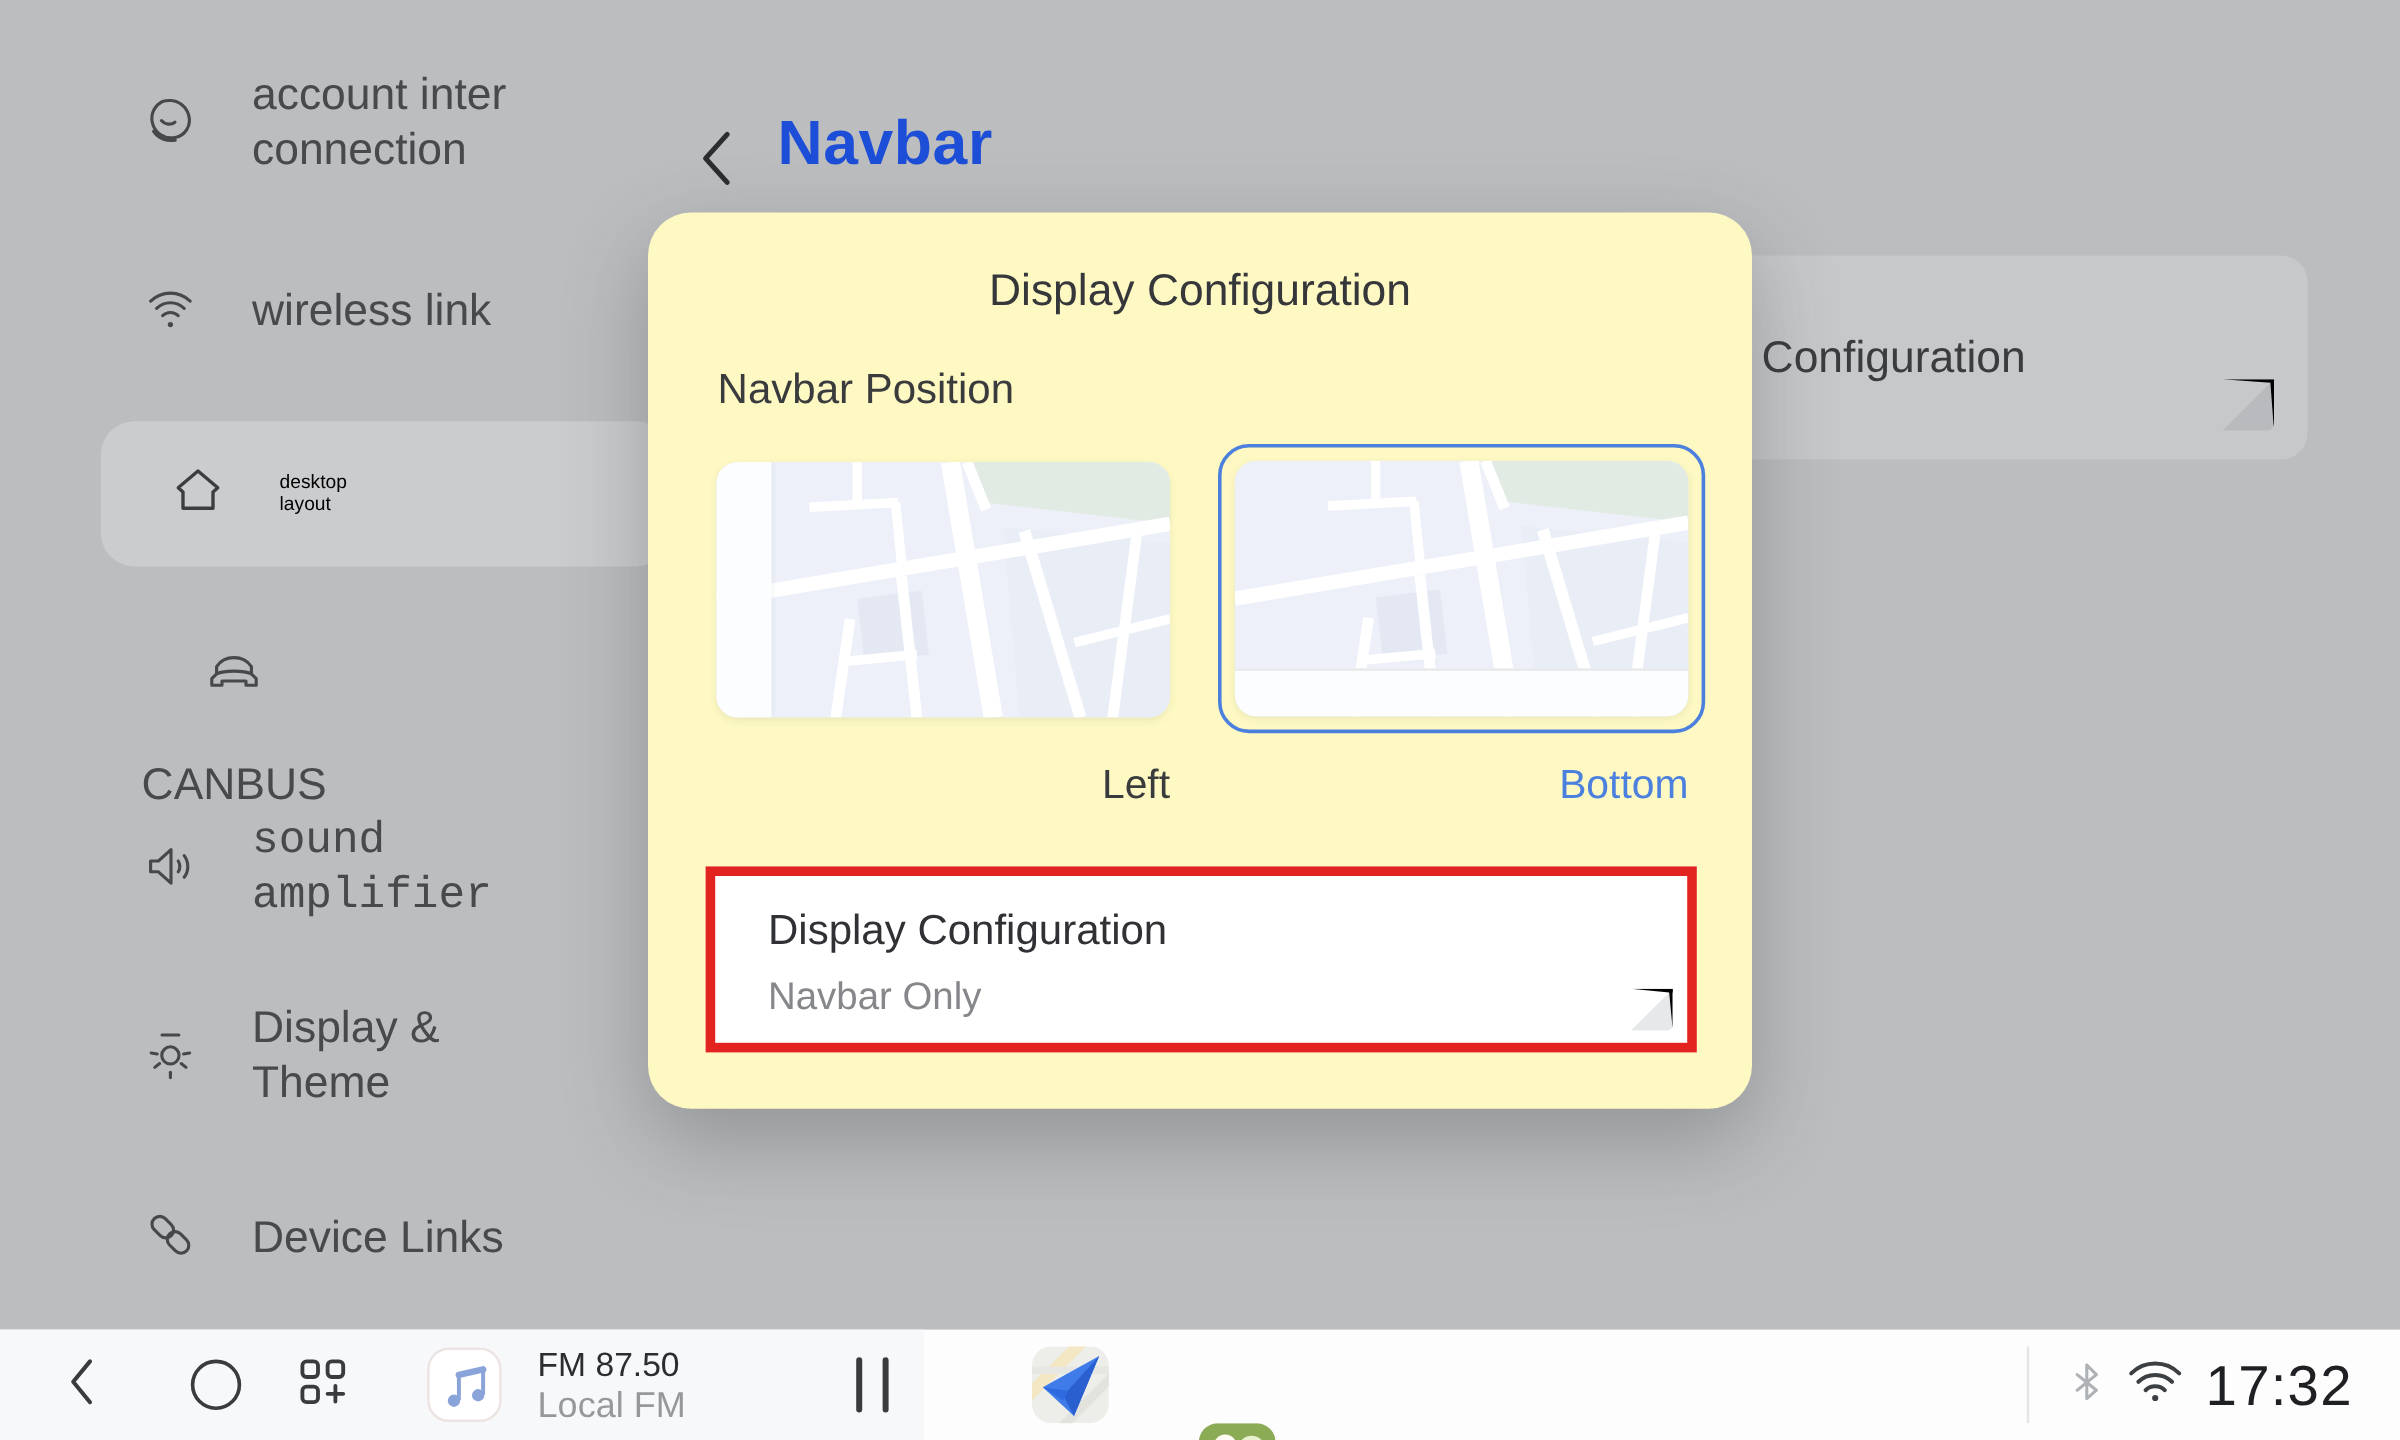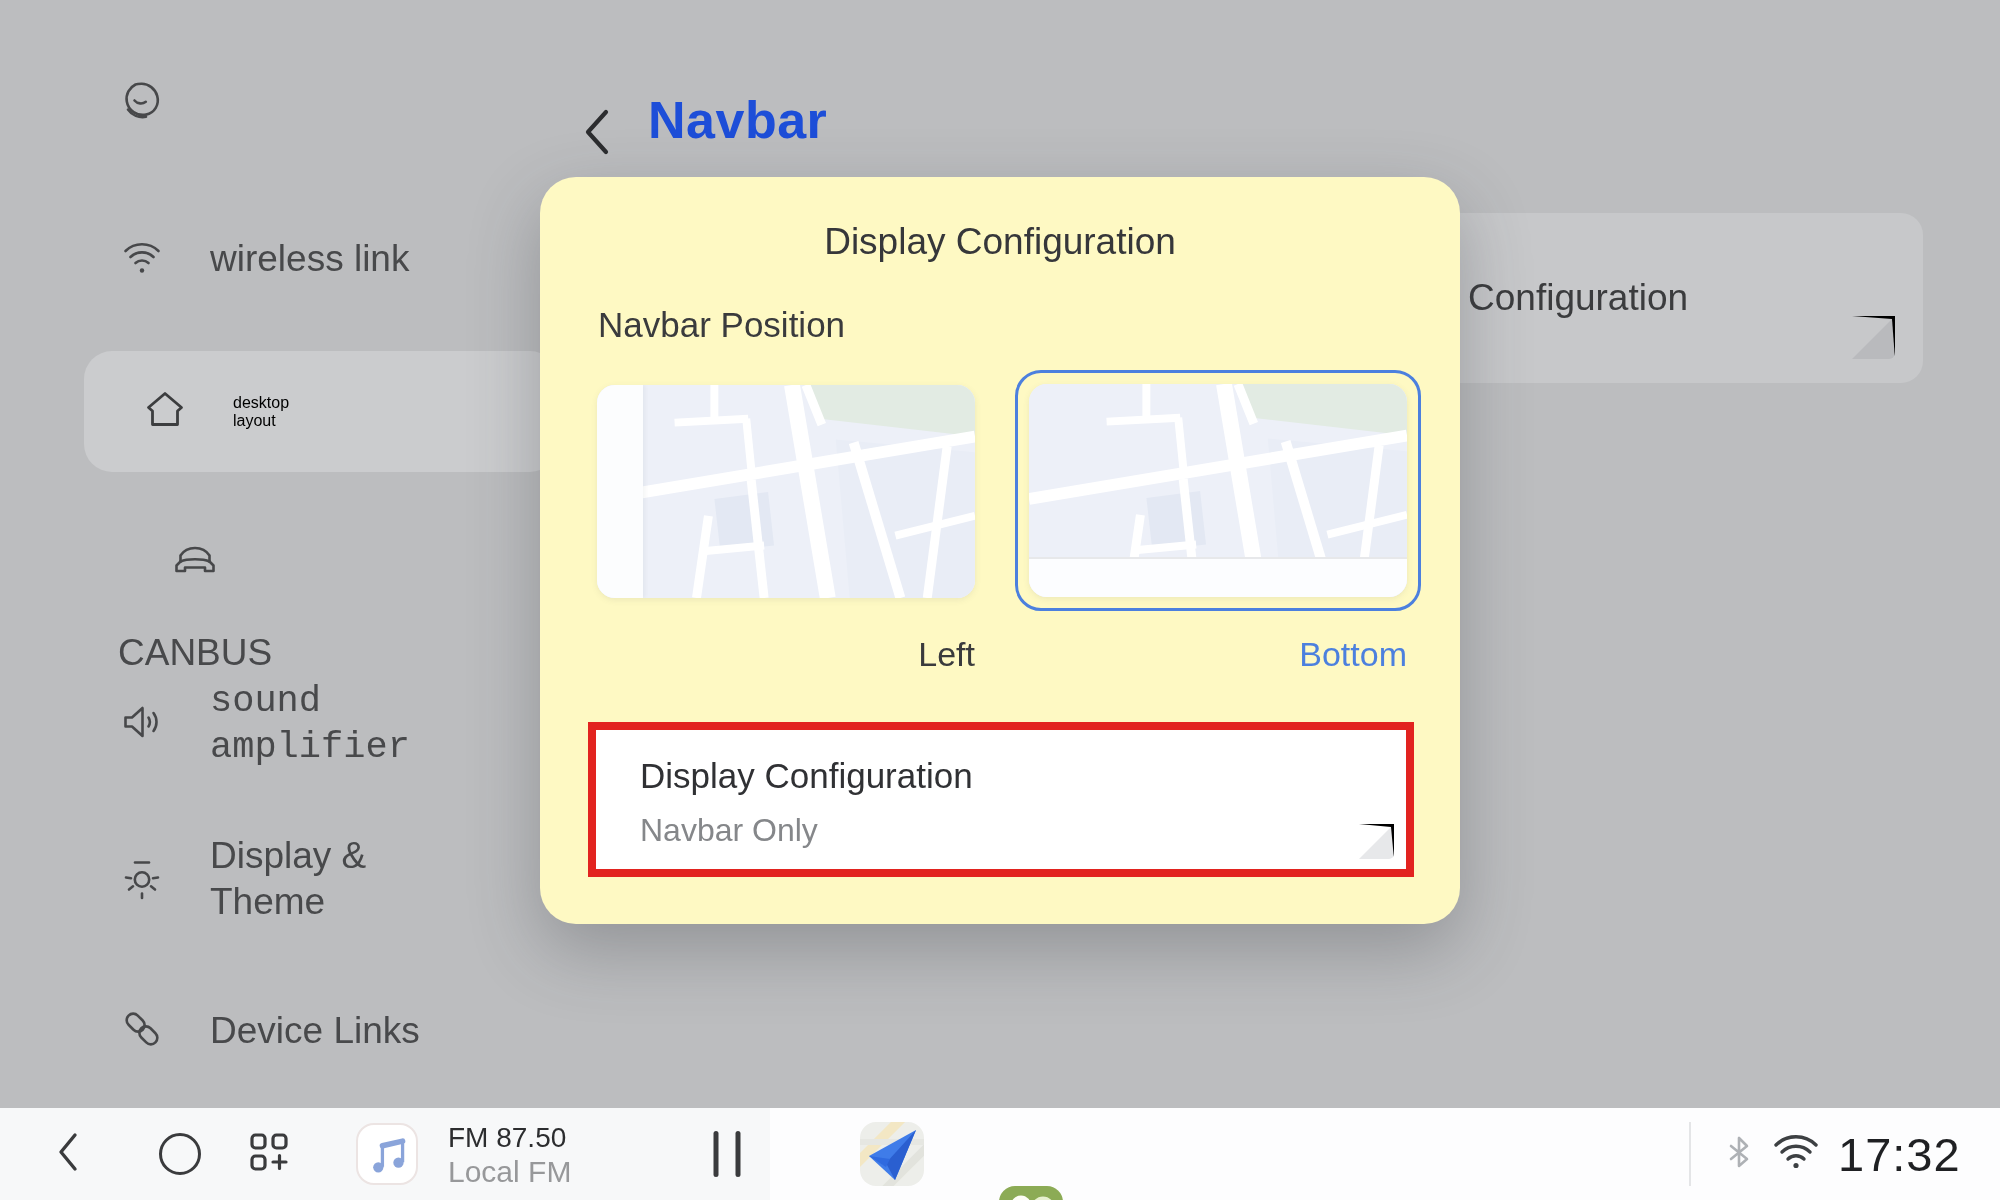--- a/index.html
+++ b/index.html
@@ -73,20 +73,24 @@
 
   <nav class="sidebar">
 
     <div class="side-item it1">
       <span>
         <svg width="48" height="48" viewBox="0 0 48 48" fill="none" stroke="#47484a" stroke-width="2.6" stroke-linecap="round" stroke-linejoin="round">
           <path d="M17.5 8.5 C11.5 11.5 7.5 18 8.8 25.5 C10.3 34.5 19 40.3 28 38.6 C36.6 37 41.6 28.4 39.2 19.8 C37.2 12.8 30.6 7.6 23.4 7.8 C21.2 7.9 19.3 8 17.5 8.5 Z"></path>
           <path d="M16.5 24.5 C19.5 28 24.5 28.3 27.8 25.8"></path>
           <path d="M10 33.5 C14 39.5 21 42 28 40.8"></path>
         </svg>
+      </span>
+      <span class="txt">
+        <div>account inter</div>
+        <div>connection</div>
       </span>
     </div>
 
     <div class="side-item it2">
       <span>
         <svg width="48" height="48" viewBox="0 0 48 48" fill="none" stroke="#47484a" stroke-width="2.6" stroke-linecap="round">
           <circle cx="24" cy="37.5" r="2.2" fill="#47484a" stroke="none"></circle>
           <path d="M17.5 30 a9.5 9.5 0 0 1 13 0"></path>
           <path d="M12.5 24 a16.5 16.5 0 0 1 23 0"></path>
           <path d="M7.5 18 a23.5 23.5 0 0 1 33 0"></path>

